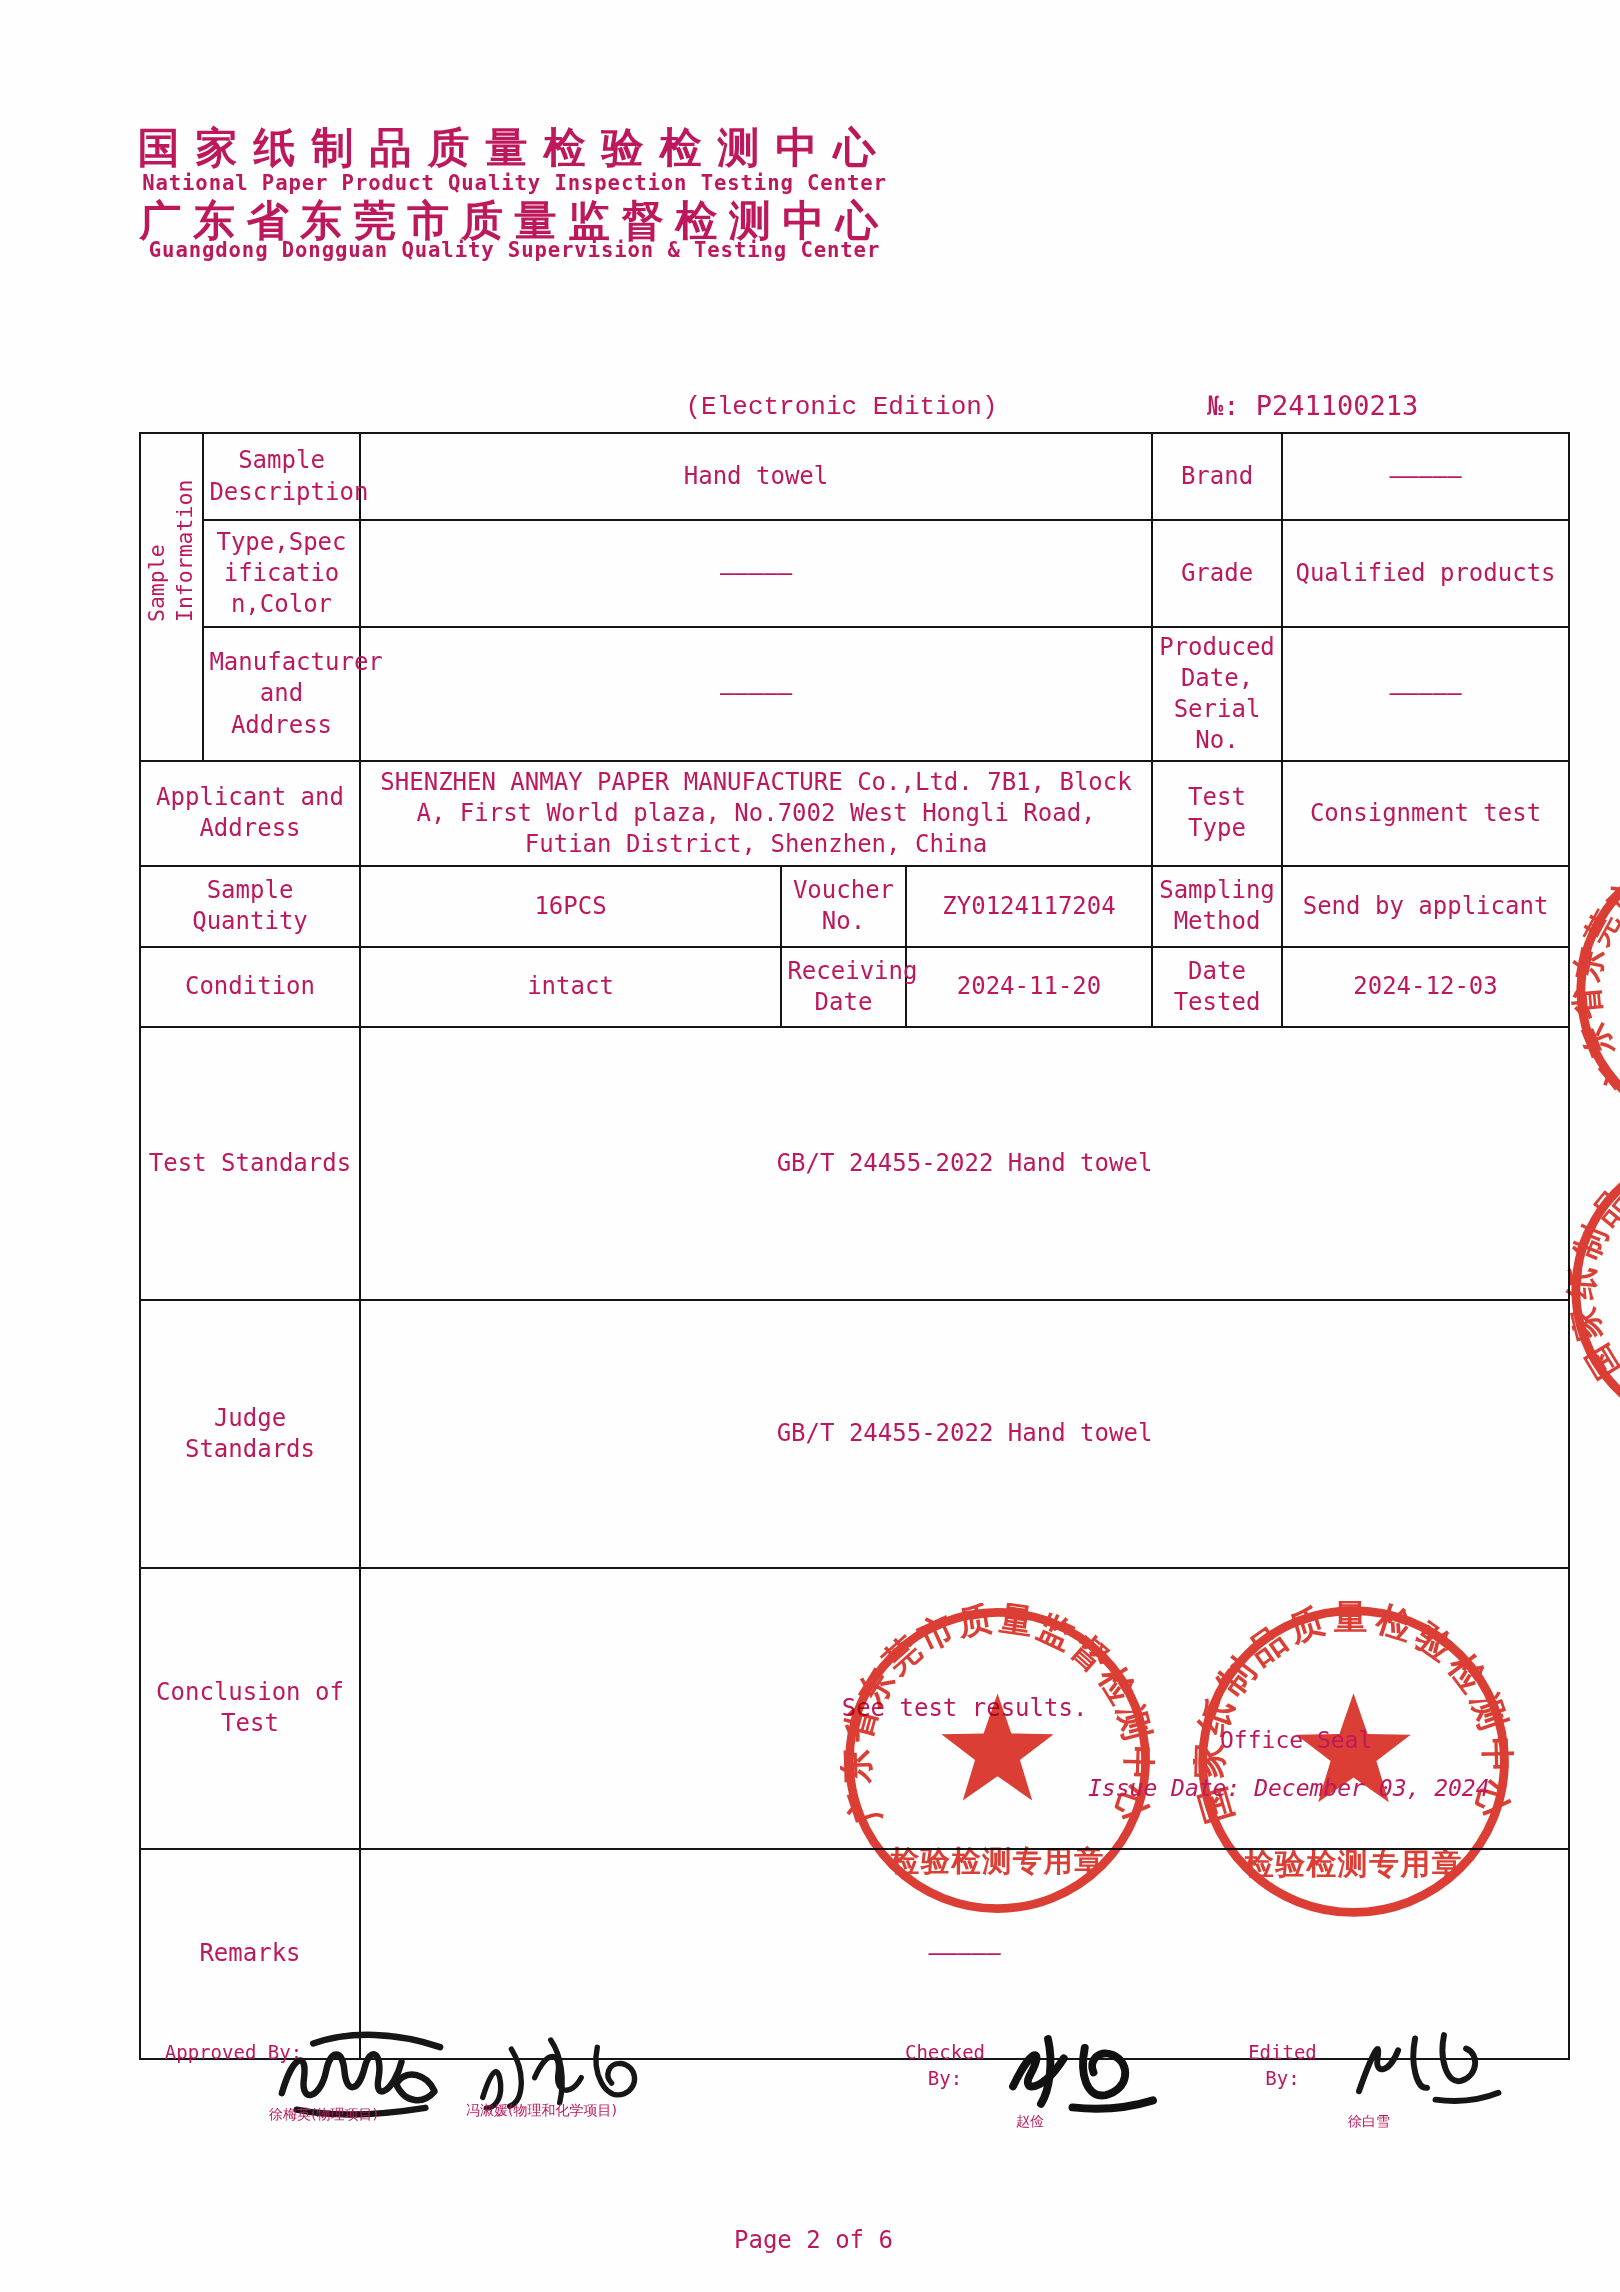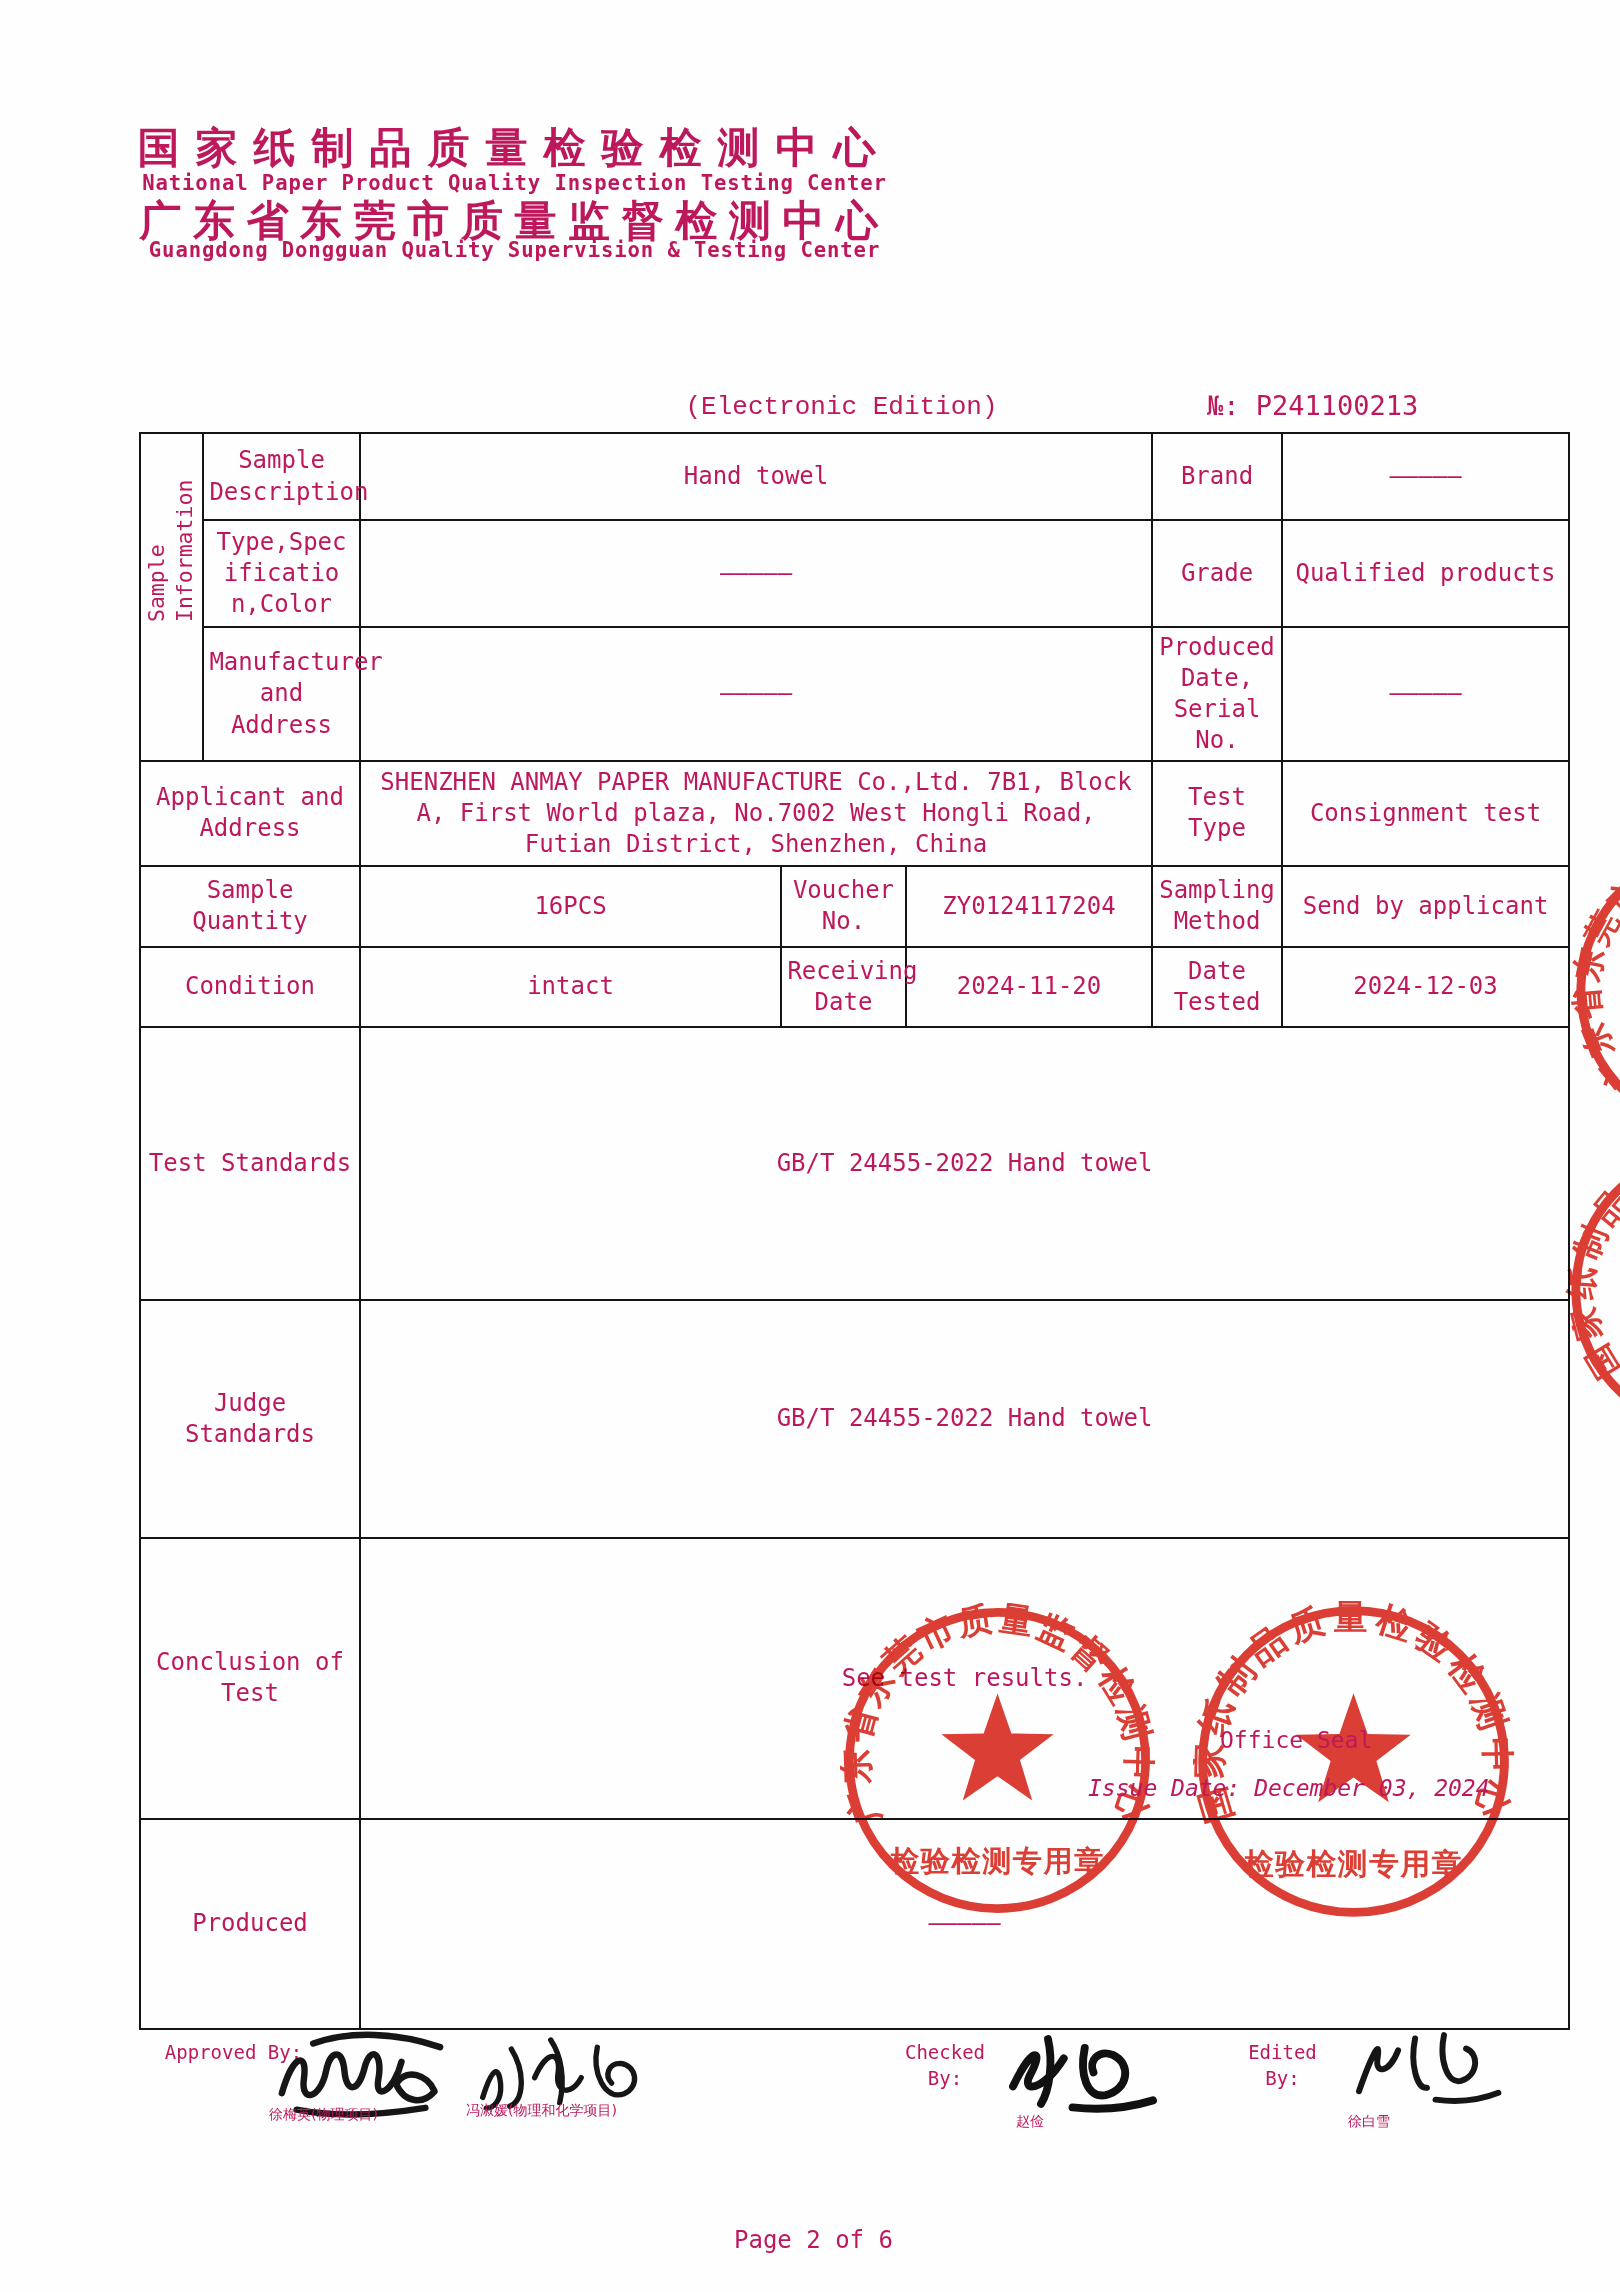--- a/index.html
+++ b/index.html
@@ -108,30 +108,30 @@
       <td>intact</td>
       <td class="lbl">Receiving Date</td>
       <td>2024-11-20</td>
       <td class="lbl">Date Tested</td>
       <td>2024-12-03</td>
     </tr>
     <tr style="height:273px">
       <td colspan="2" class="lbl">Test Standards</td>
       <td colspan="5" class="left-val">GB/T 24455-2022 Hand towel</td>
     </tr>
-    <tr style="height:238px">
+    <tr style="height:268px">
       <td colspan="2" class="lbl">Judge Standards</td>
       <td colspan="5" class="left-val">GB/T 24455-2022 Hand towel</td>
     </tr>
     <tr style="height:281px">
       <td colspan="2" class="lbl">Conclusion of Test</td>
       <td colspan="5" class="conclusion-cell">See test results.</td>
     </tr>
     <tr style="height:210px">
-      <td colspan="2" class="lbl">Produced</td>
+      <td colspan="2" class="lbl">Remarks</td>
       <td colspan="5">—————</td>
     </tr>
   </tbody>
     </table>
 
   <svg class="seal" style="left:840px;top:1603px;" width="315" height="315" viewBox="0 0 400 400">
     <defs>
         <path id="arcA" d="M 51.7,272.3 A 165,165 0 1 1 348.3,272.3" fill="none"></path>
       </defs>
     <circle cx="200" cy="200" r="188" fill="none" stroke-width="11" stroke="#d8291d"></circle>

